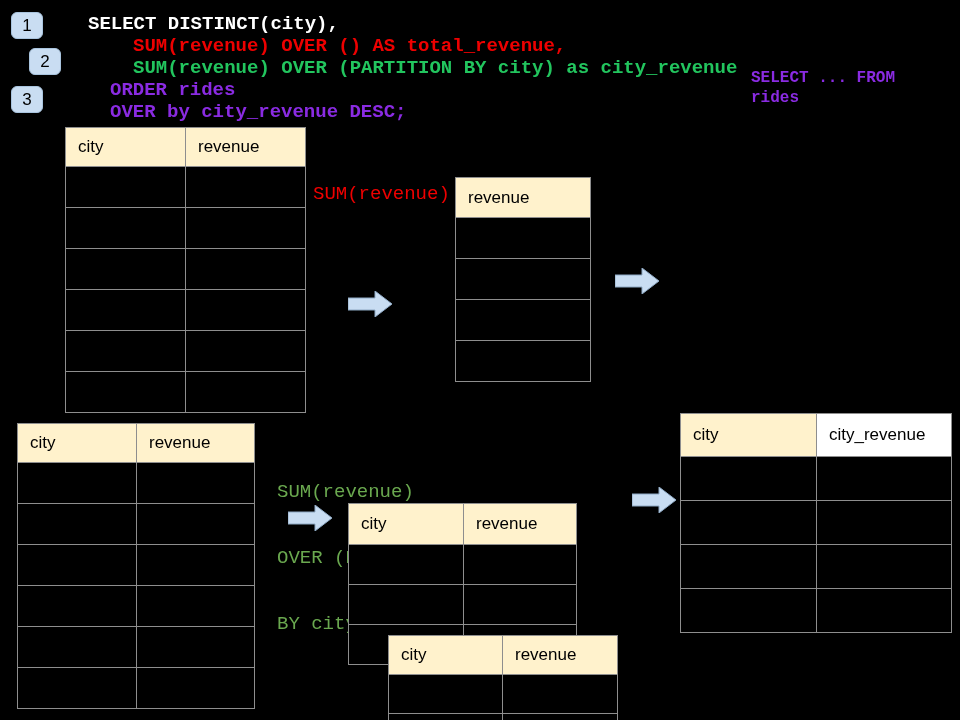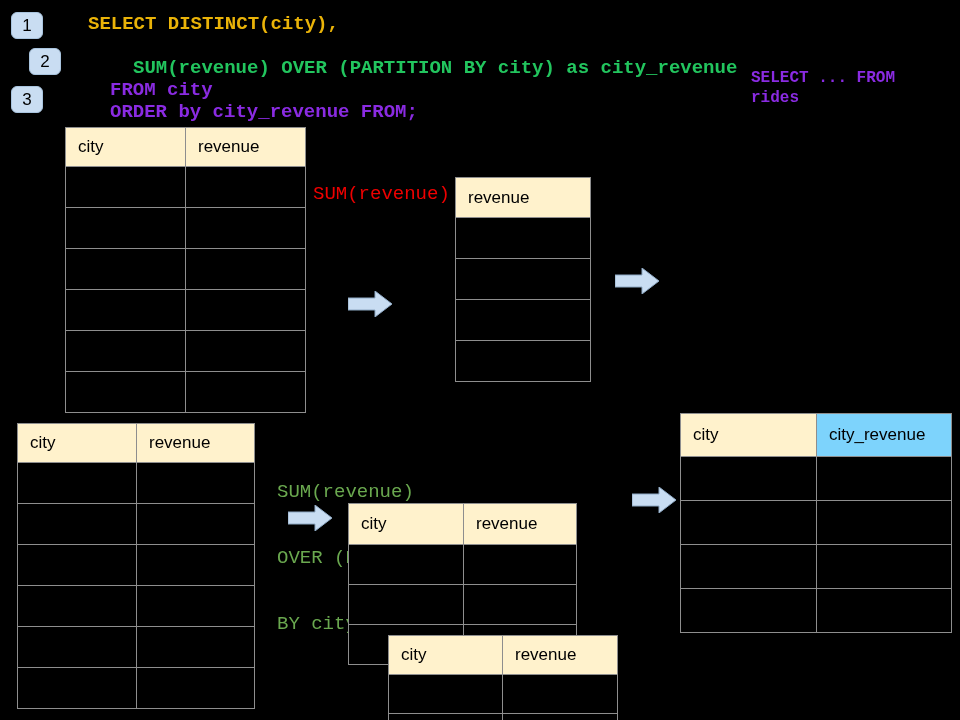--- a/index.html
+++ b/index.html
@@ -60,24 +60,25 @@
 </style>
 </head>
 <body>
 
 <div class="canvas">
 
   <div class="badge" id="badge1">1</div>
   <div class="badge" id="badge2">2</div>
   <div class="badge" id="badge3">3</div>
 
-  <div class="code" id="code-l1" style="color: #eab308;">SELECT DISTINCT(city),</div>
+  <div class="code" id="code-l1" style="color: #ffffff;">SELECT DISTINCT(city),</div>
+  <div class="code" id="code-l2" style="color: rgb(238, 0, 0);">SUM(revenue) OVER () AS total_revenue,</div>
   <div class="code" id="code-l3" style="color: #22c55e;">SUM(revenue) OVER (PARTITION BY city) as city_revenue</div>
-  <div class="code" id="code-l4" style="color: rgb(138, 43, 226);">FROM city</div>
-  <div class="code" id="code-l5" style="color: rgb(138, 43, 226);">ORDER by city_revenue FROM;</div>
+  <div class="code" id="code-l4" style="color: rgb(138, 43, 226);">ORDER rides</div>
+  <div class="code" id="code-l5" style="color: rgb(138, 43, 226);">OVER by city_revenue DESC;</div>
 
   <div class="side-note" style="color: rgb(138, 43, 226);">SELECT ... FROM rides</div>
 
   <div class="annotation" id="ann-total" style="color: rgb(238, 0, 0);">
     <div>SUM(revenue)</div>
   </div>
 
   <div class="annotation" id="ann-partition" style="color: rgb(106, 168, 79);">
     <div>SUM(revenue)</div>
     <div>OVER (PARTITION</div>
@@ -244,21 +245,21 @@
     </div>
   <div class="dtable" id="t-city-revenue">
       <table>
         <colgroup>
           <col style="width: 136px;">
           <col style="width: 135px;">
         </colgroup>
         <thead>
           <tr>
             <th style="background: rgb(255, 242, 204); border-color: rgb(142, 142, 142);">city</th>
-            <th style="background: #7dd3fc; border-color: rgb(142, 142, 142);">city_revenue</th>
+            <th style="background: #ffffff; border-color: rgb(142, 142, 142);">city_revenue</th>
           </tr>
         </thead>
         <tbody>
           <tr>
             <td style="border-color: rgb(142, 142, 142);"></td>
             <td style="border-color: rgb(142, 142, 142);"></td>
           </tr>
           <tr>
             <td style="border-color: rgb(142, 142, 142);"></td>
             <td style="border-color: rgb(142, 142, 142);"></td>

